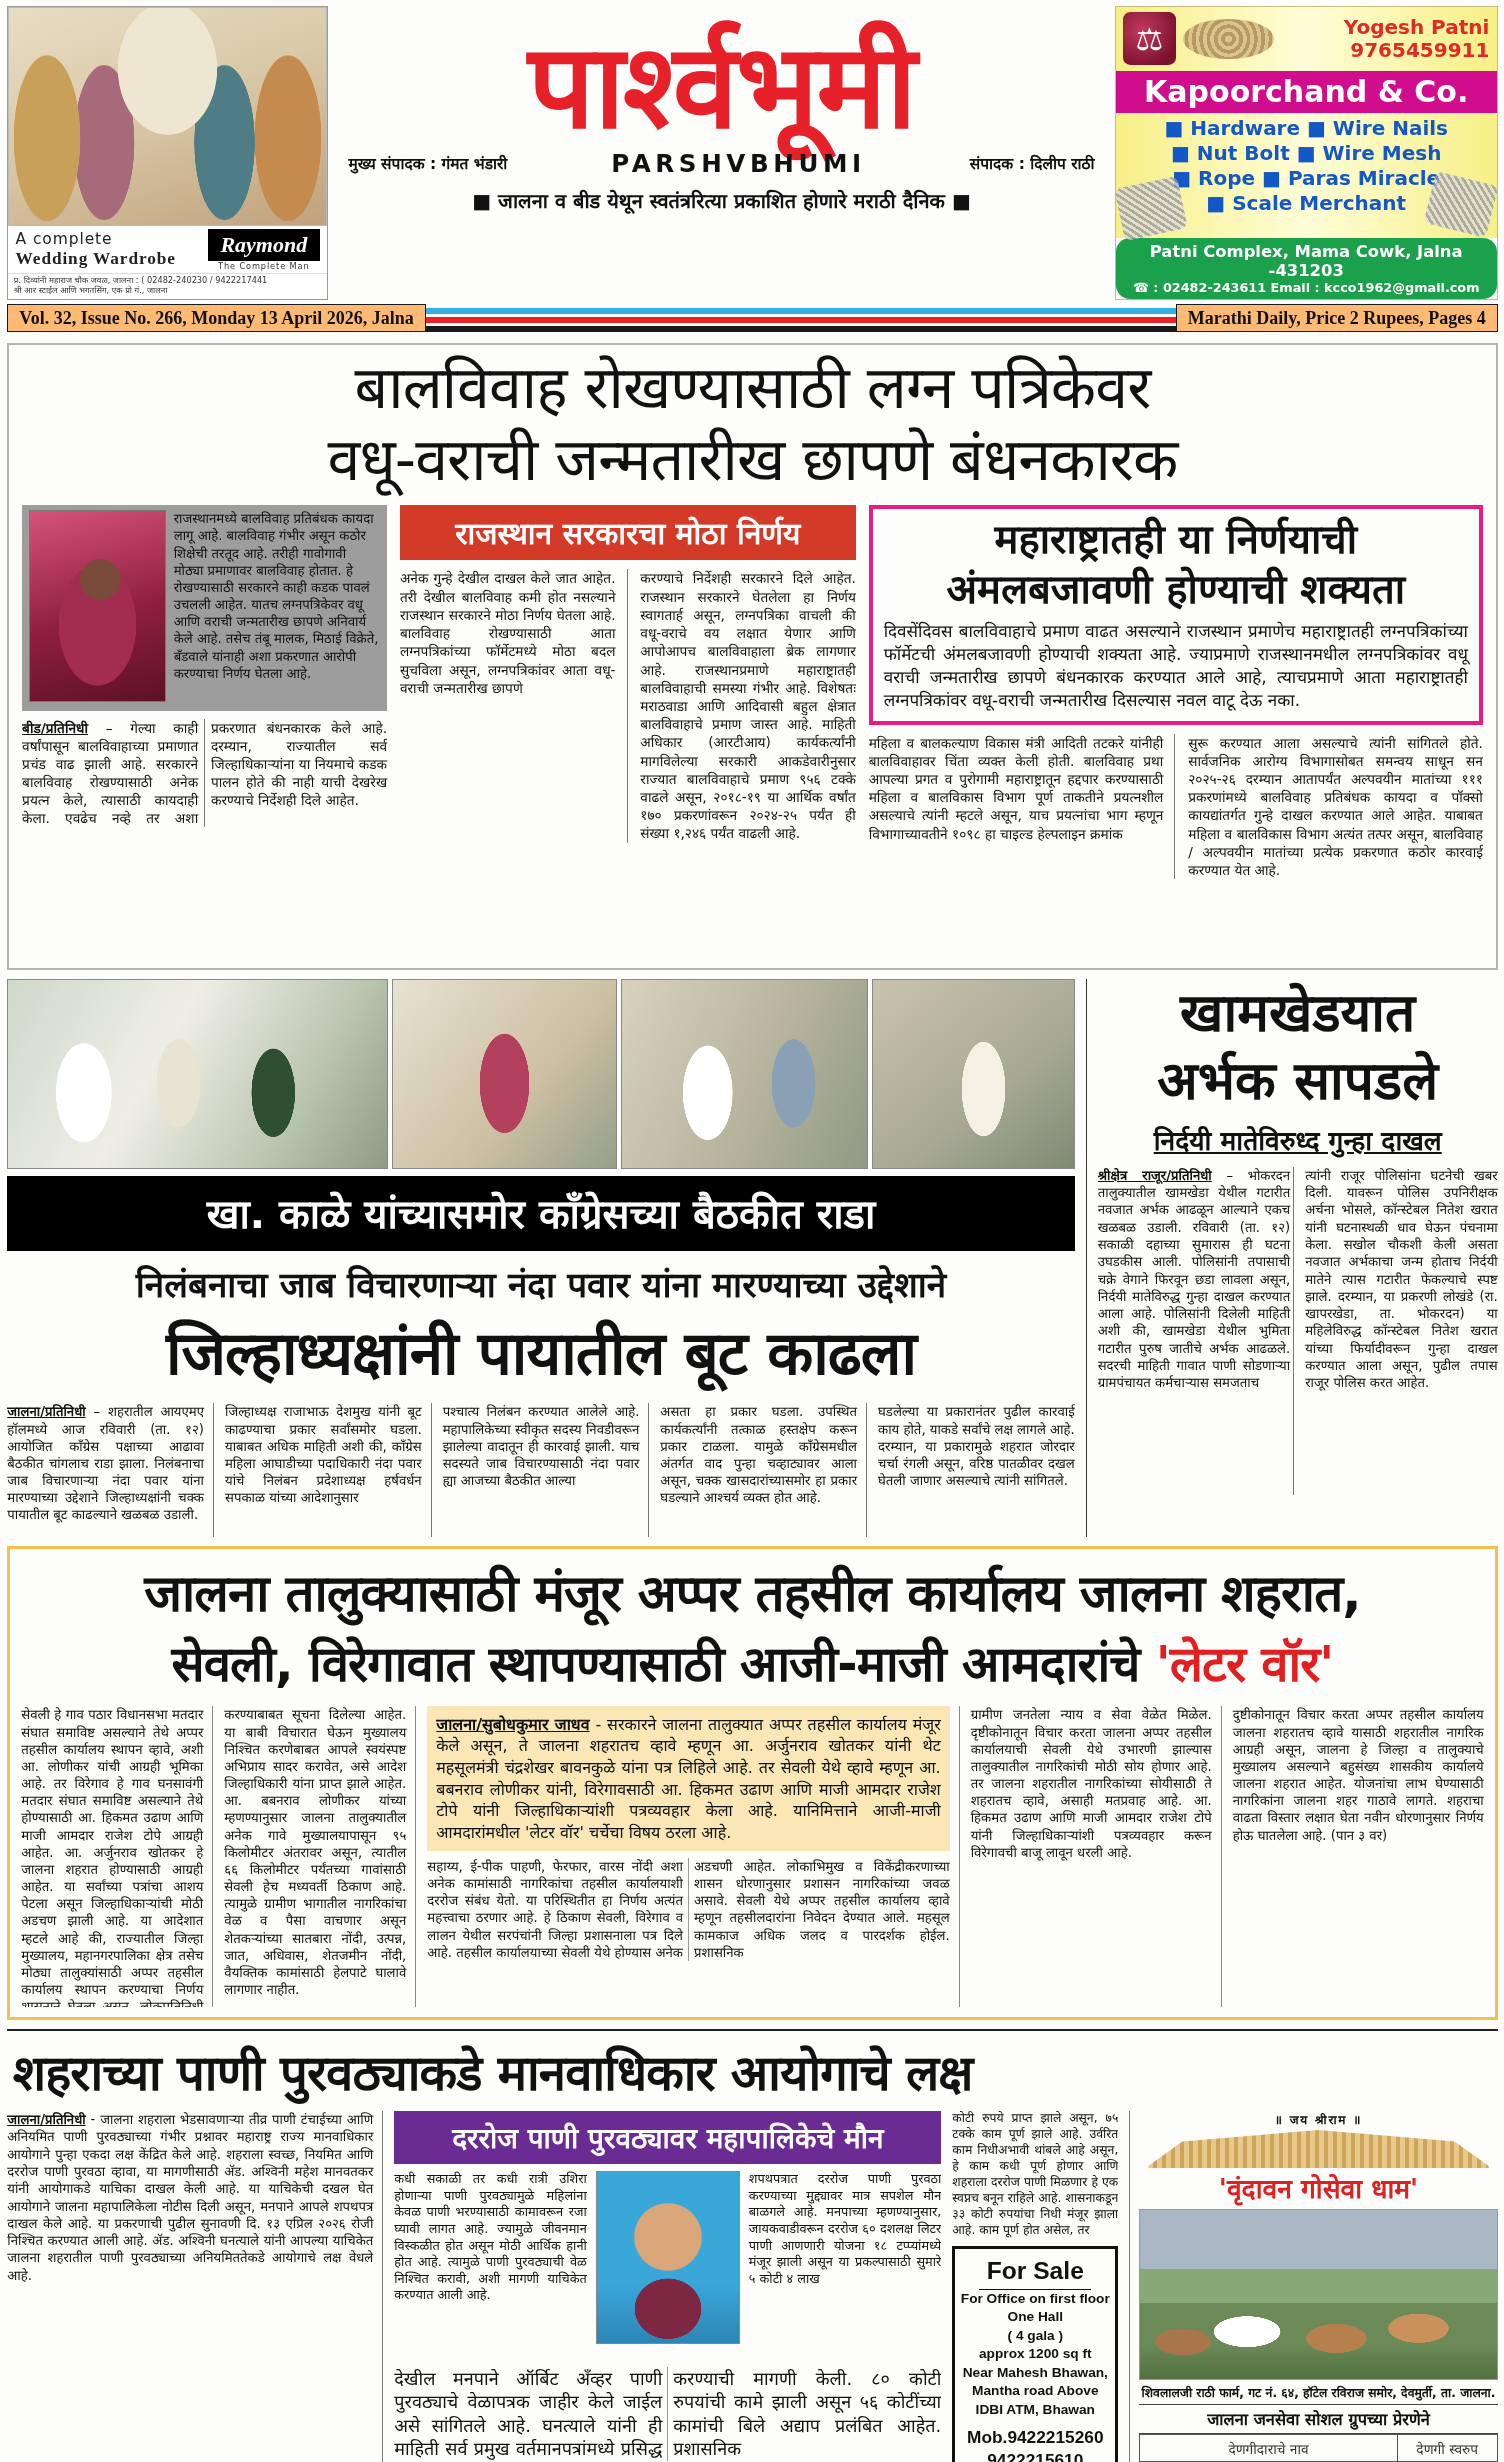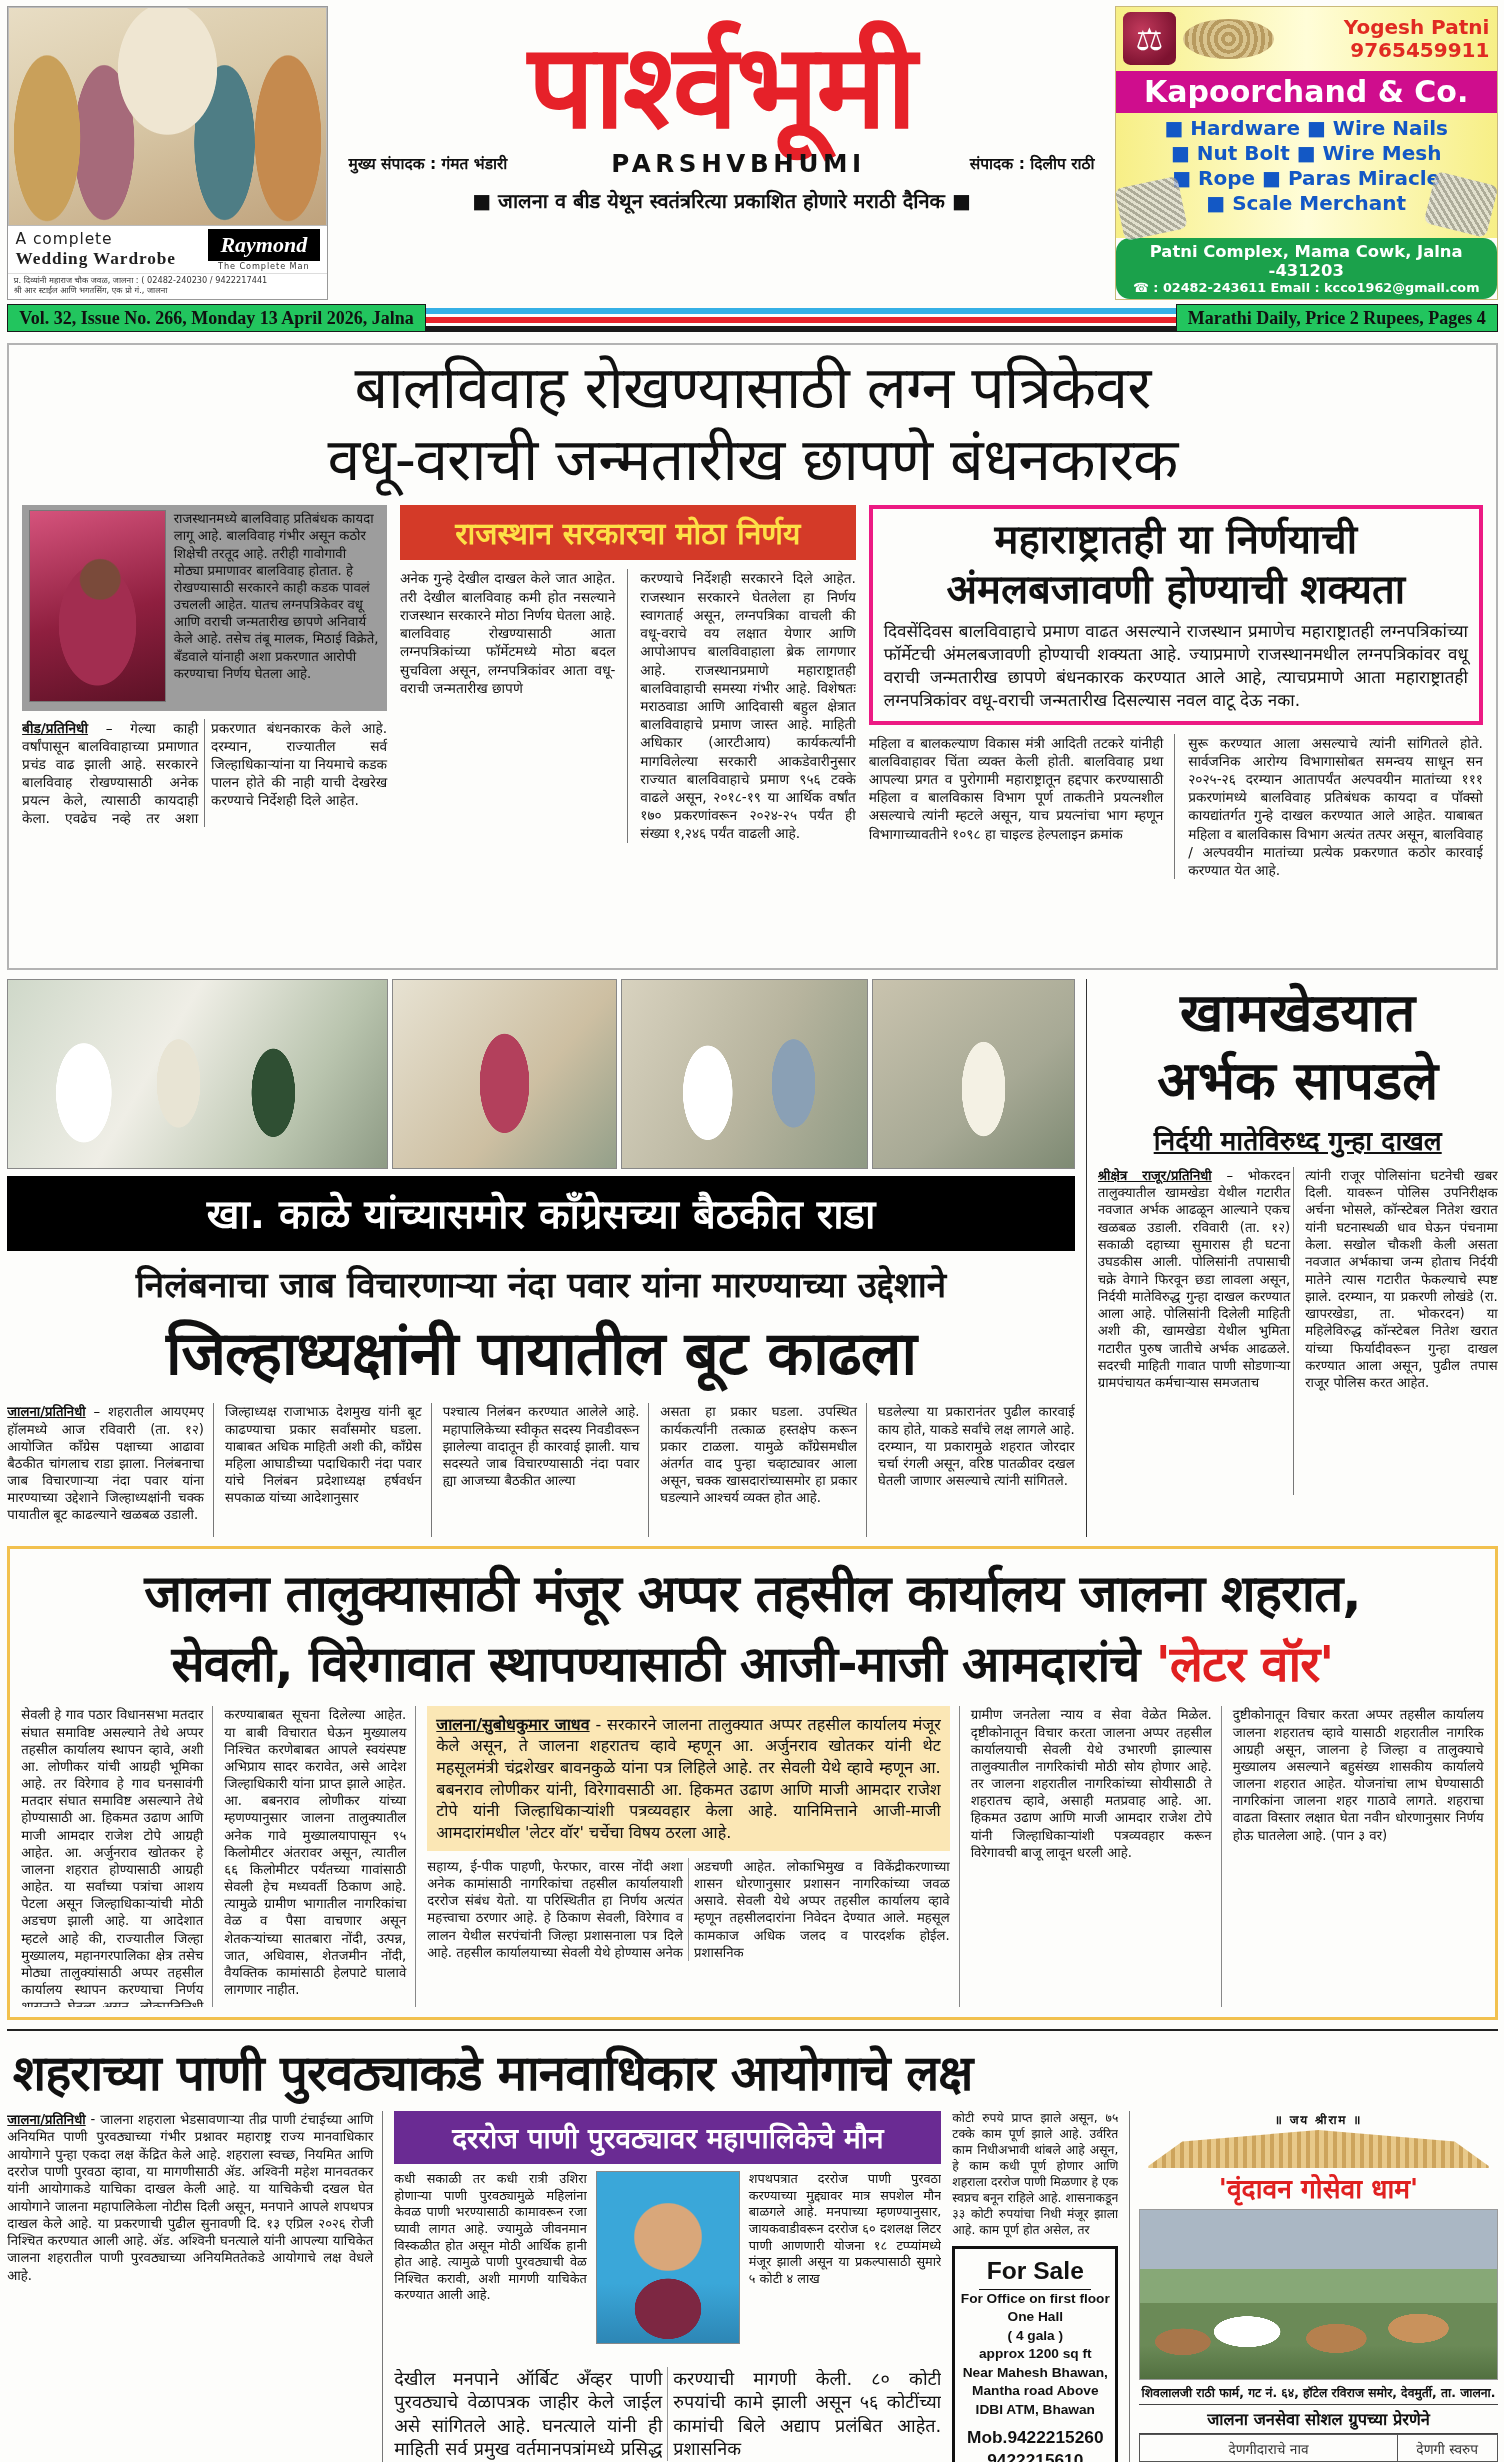--- a/index.html
+++ b/index.html
@@ -52,38 +52,38 @@
   .kap-green { background:#1ba14b; color:#fff; text-align:center; padding:3.6px 1.8px;border-radius:14px; }
   .kap-green .a1 { font-size:16.4px; font-weight:bold; }
   .kap-green .a2 { font-size:12.8px; font-weight:bold; }
 
   
   #datebar { position:relative; height:33px; margin:4.6px 0 5.5px; }
   .stripes { position:absolute; left:0; right:0; top:3.6px; }
   .stripes .s1 { height:6.4px; background:#35b0e5; margin-bottom:2.7px; }
   .stripes .s2 { height:6.4px; background:#e8232a; margin-bottom:2.7px; }
   .stripes .s3 { height:6.4px; background:#1a1a1a; }
-  .date-box { position:absolute; top:0; background:#22c55e; border:1.8px solid #1a1a1a; padding:2.7px 11px;
+  .date-box { position:absolute; top:0; background:#fdba74; border:1.8px solid #1a1a1a; padding:2.7px 11px;
               font-family:"Liberation Serif",serif; font-weight:bold; font-size:18px; }
   .date-box.left { left:0; }
   .date-box.right { right:0; }
 
   
   #lead { border:2.7px solid #b3b3b3; padding:7.3px 12.8px 5.5px; height:627px; overflow:hidden; }
   .lead-h { text-align:center; font-size:59px; font-weight:400; line-height:1.22; letter-spacing:-0.9px; }
   .lead-grid { display:grid; grid-template-columns:365px 456px 1fr; gap:12.8px; margin-top:9px; height:429px; overflow:hidden; }
   .girl-block { background:#9d9d9d; padding:5.5px 7.3px; font-size:13.2px; line-height:1.3; color:#101010; font-weight:500; overflow:hidden; }
   .girl-photo { float:left; width:137px; height:192px; margin:0 7.3px 3.6px 0; border:0.9px solid #777;
     background:
       radial-gradient(circle at 52% 36%, #7a4a3a 0 14%, transparent 15%),
       radial-gradient(ellipse 64px 100px at 50% 60%, #a22d50 0 60%, transparent 61%),
       linear-gradient(165deg,#d5537c,#8f1f3f 55%,#5c1226);
   }
   .beed { margin-top:7.3px; columns:2; column-gap:12.8px; column-rule:1.4px solid #777; font-size:13.7px; line-height:1.32; text-align:justify; }
-  .redbox { background:#d43a28; color:#fde047; font-size:30px; font-weight:800; text-align:center; padding:7.3px 3.6px; }
+  .redbox { background:#d43a28; color:#ffffff; font-size:30px; font-weight:800; text-align:center; padding:7.3px 3.6px; }
   .cols2 { display:flex; gap:12.8px; margin-top:9px; overflow:hidden; }
   .cols2 > div { flex:1; font-size:13.7px; line-height:1.33; text-align:justify; }
   .cols2 > div:first-child { border-right:1.4px solid #777; padding-right:11px; }
   .pinkbox { border:4.6px solid #ec1a83; padding:5.5px 11px 9px; }
   .pinkbox .t { text-align:center; font-size:40px; font-weight:800; line-height:1.25; }
   .pinkbox .b { font-size:17px; line-height:1.35; margin-top:5.5px; text-align:justify; font-weight:500; }
 
   
   #mid { display:flex; gap:11px; margin-top:9px; height:558px; overflow:hidden; }
   .mid-left { flex:1; overflow:hidden; }

